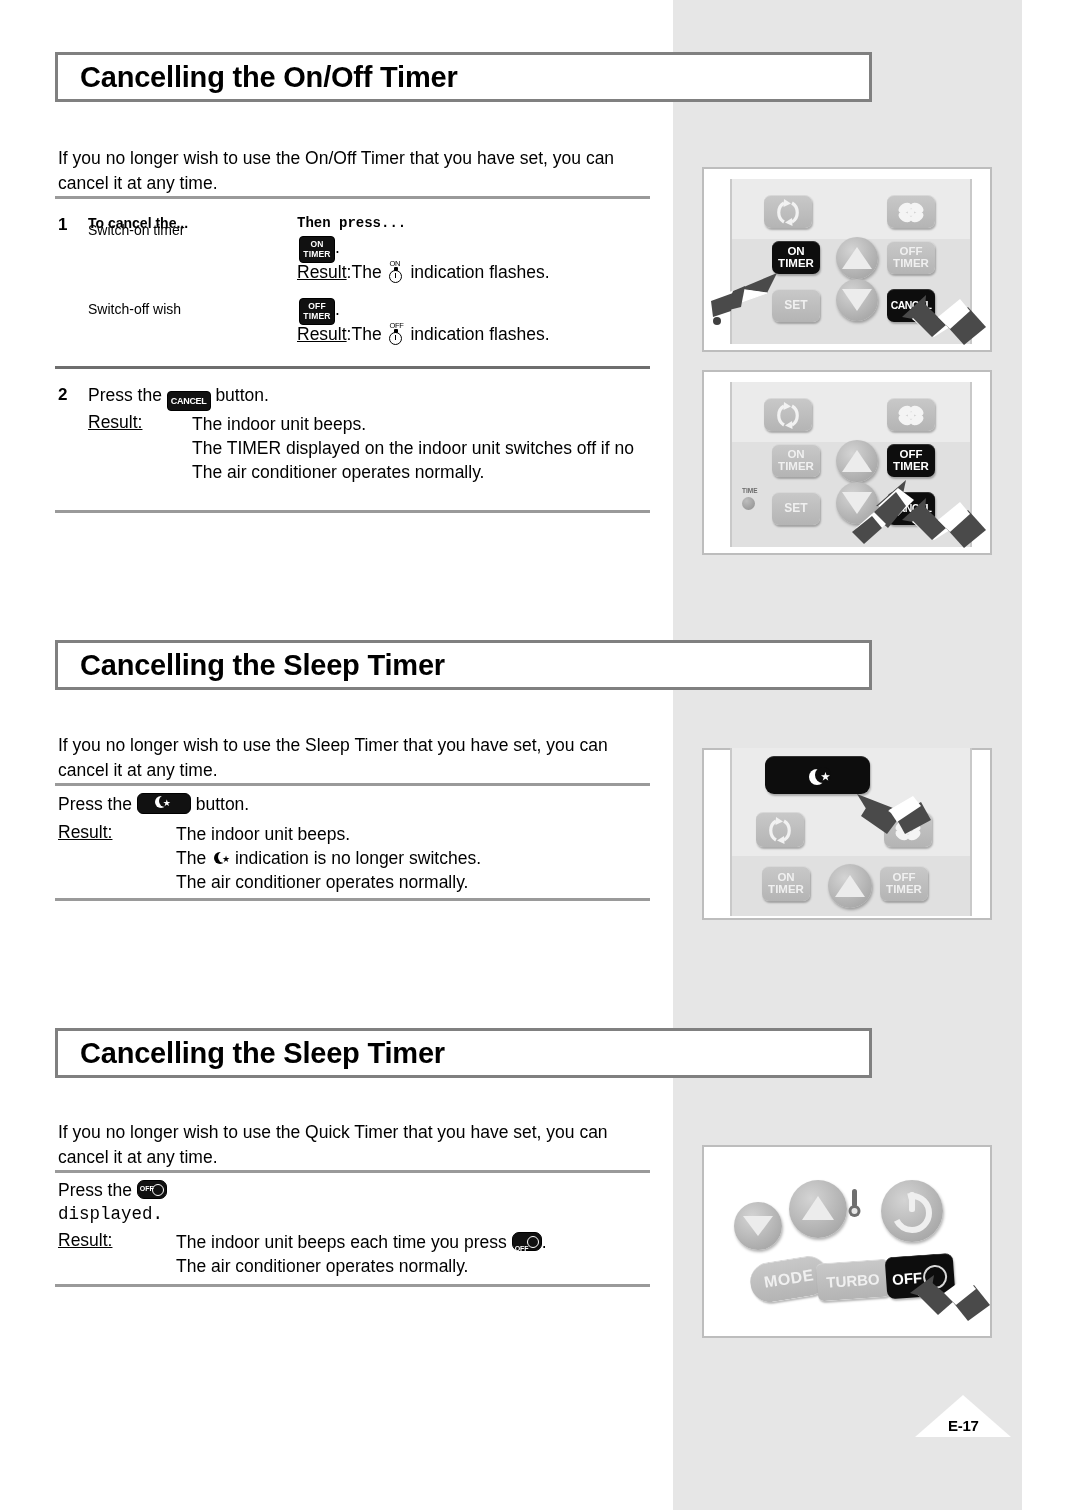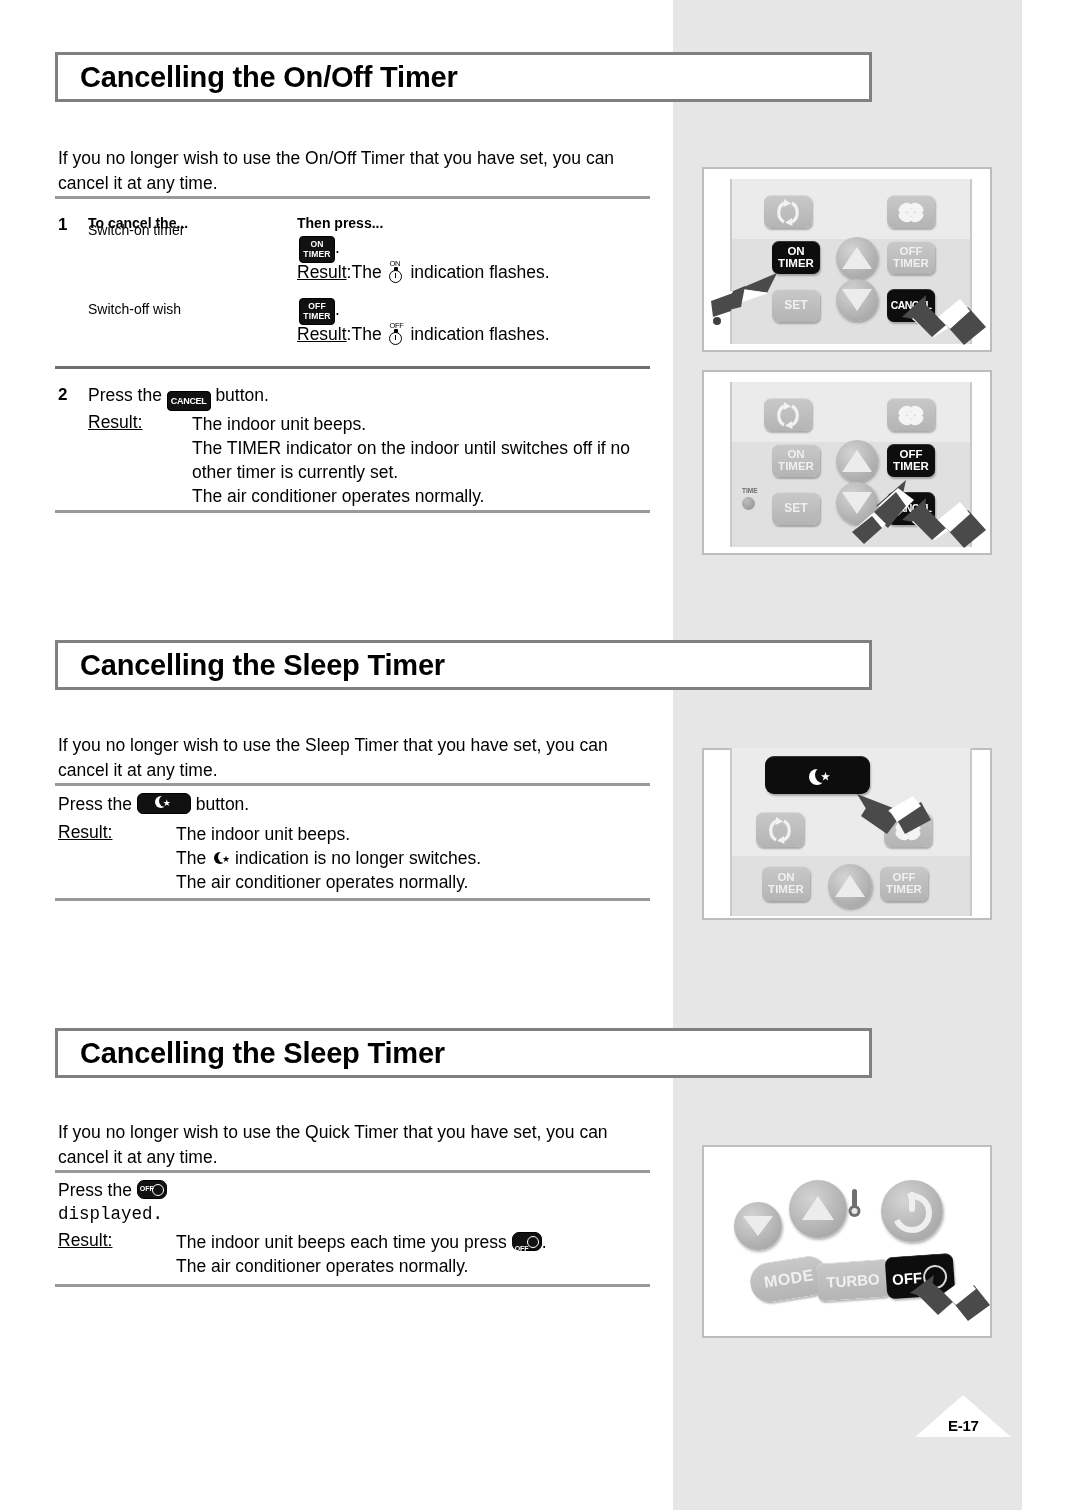--- a/index.html
+++ b/index.html
@@ -307,21 +307,21 @@
 </div>
 
 <div class="textcol" style="top:146px;">
   <div class="para">If you no longer wish to use the On/Off Timer that you have set, you can cancel it at any time.</div>
 </div>
 
 <div class="rule" style="top:196px;"></div>
 
 <div class="step-num" style="left:58px; top:215px;">1</div>
 <div class="col-label bold" style="left:88px; top:215px;">To cancel the...</div>
-<div class="col-label bold" style="left:297px; top:215px;">Then press...</div>
+<div class="col-label bold" style="left:297px; top:215px;font-family:Liberation Mono, monospace;">Then press...</div>
 
 <div class="col-label" style="left:88px; top:222px;">Switch-on timer</div>
 <div style="position:absolute; left:299px; top:236px; font-size:17.5px;">
   <span class="btn-2line">
     <b>ON</b>
     <b>TIMER</b>
   </span><span>.</span>
 </div>
 <div style="position:absolute; left:297px; top:261px; font-size:17.5px; white-space:nowrap;">
   <span style="text-decoration:underline;">Result</span><span>:The</span>
@@ -356,22 +356,21 @@
 
 <div class="step-num" style="left:58px; top:385px;">2</div>
 <div style="position:absolute; left:88px; top:385px; font-size:17.5px; white-space:nowrap;">
   <span>Press the</span>
   <span class="btn-cancel">CANCEL</span>
   <span>button.</span>
 </div>
 <div style="position:absolute; left:88px; top:412px; font-size:17.5px; text-decoration:underline;">Result:</div>
 <div style="position:absolute; left:192px; top:412px; font-size:17.5px; line-height:24px; white-space:nowrap;">
   <div>The indoor unit beeps.</div>
-  <div>The TIMER indicator on the indoor until switches off if no</div>
-  <div>other timer is currently set.</div>
+  <div>The TIMER displayed on the indoor unit switches off if no</div>
   <div>The air conditioner operates normally.</div>
 </div>
 
 <div class="rule" style="top:510px;"></div>
 
 <div class="illus" style="left:702px; top:167px; width:290px; height:185px;">
   <div class="remote-face" style="left:26px; top:10px; width:238px; height:165px;">
     <div class="lower" style="height:105px;"></div>
 
     <div class="key" style="left:32px; top:16px; width:48px; height:33px;">

